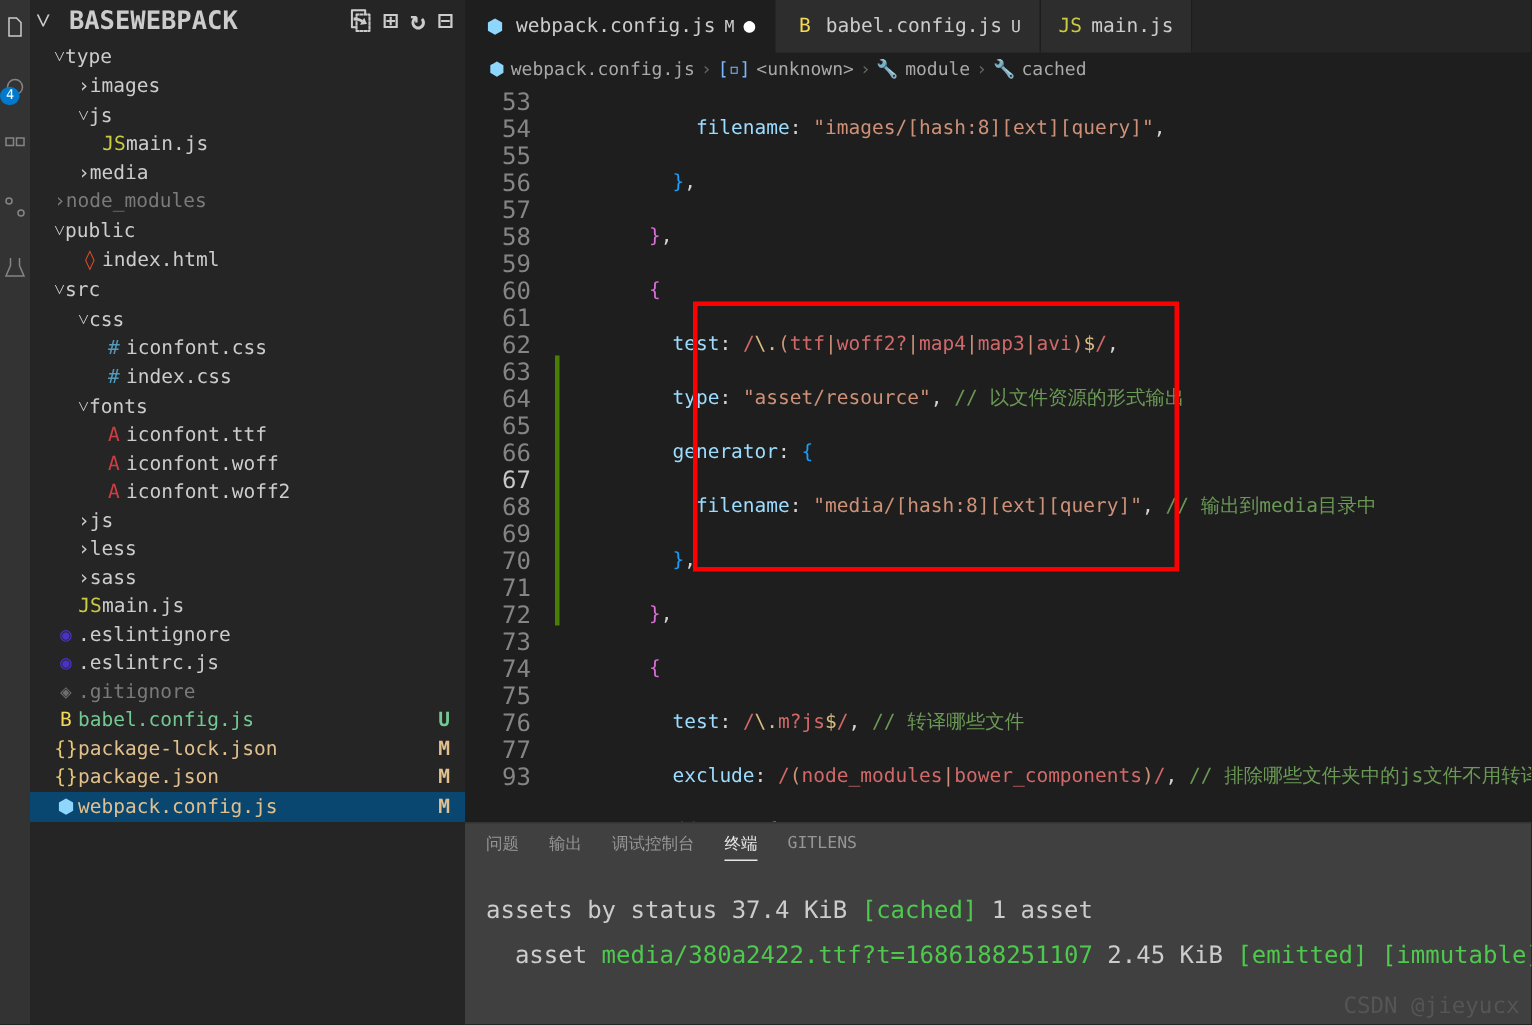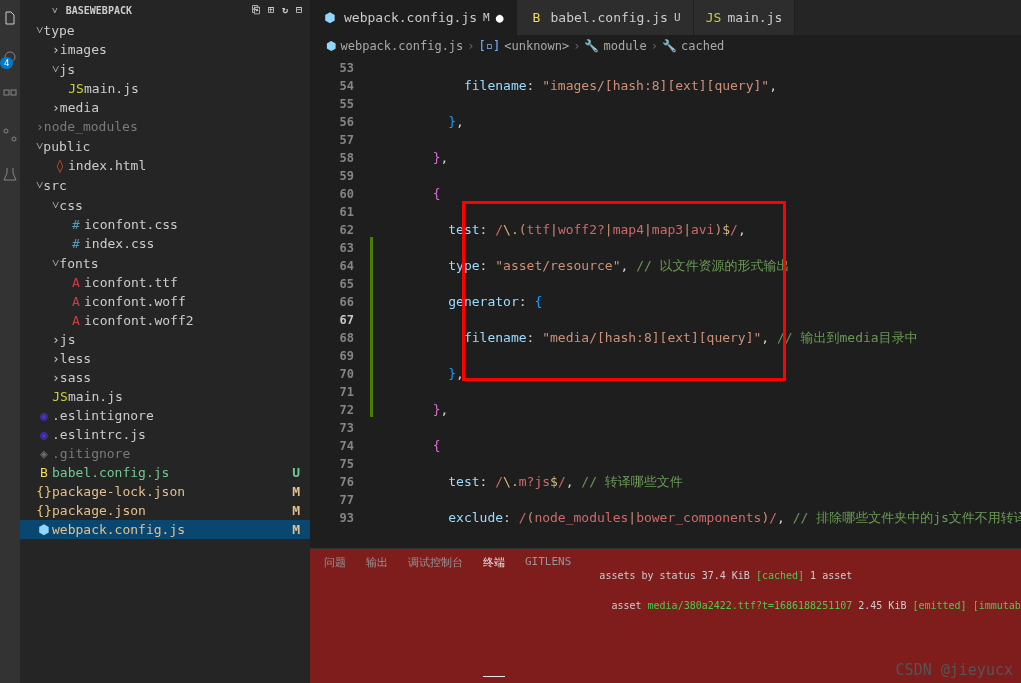--- a/index.html
+++ b/index.html
@@ -6,21 +6,21 @@
 body { font-family: "Consolas", "Microsoft YaHei", monospace; font-size: 13px; background: #1e1e1e; color: #cccccc; overflow: hidden; width: 1021px; height: 683px; }
 .app { display: flex; height: 683px; }
 .activity-bar { width: 20px; background: #333333; display: flex; flex-direction: column; align-items: center; padding-top: 10px; gap: 20px; }
 .activity-bar svg { width: 16px; height: 16px; fill: #858585; }
 .badge { background: #007acc; color: white; border-radius: 8px; font-size: 9px; padding: 1px 4px; position: absolute; }
 
 .sidebar { width: 290px; background: #252526; display: flex; flex-direction: column; }
 .sidebar-header { display: flex; justify-content: space-between; align-items: center; padding: 8px 12px; font-size: 11px; color: #bbbbbb; }
 .sidebar-title { letter-spacing: 0.5px; }
 .sidebar-actions { display: flex; gap: 10px; color: #cccccc; }
-.workspace-header { display: flex; justify-content: space-between; align-items: center; padding: 4px 8px 4px 4px; font-size: 10px; font-weight: bold; margin-left: 28px; }
+.workspace-header { display: flex; justify-content: space-between; align-items: center; padding: 4px 8px 4px 4px; font-size: 17px; font-weight: bold; }
 .workspace-header .chev { margin-right: 2px; }
 .ws-actions { display: flex; gap: 8px; color: #cccccc; }
 .tree { flex: 1; overflow: auto; }
 .tree-item { display: flex; align-items: center; padding: 2px 0; cursor: pointer; font-size: 13px; color: #cccccc; }
 .tree-item.selected { background: #094771; }
 .tree-item .git { margin-left: auto; margin-right: 10px; font-weight: bold; }
 .git-u { color: #73c991; }
 .git-m { color: #e2c08d; }
 .file-u { color: #73c991 !important; }
 .file-m { color: #e2c08d !important; }
@@ -39,42 +39,42 @@
 .tab { display: flex; align-items: center; padding: 0 12px; background: #2d2d2d; border-right: 1px solid #1e1e1e; gap: 6px; font-size: 13px; }
 .tab.active { background: #1e1e1e; }
 .tab-status { color: #cccccc; font-size: 11px; }
 .breadcrumb { display: flex; align-items: center; padding: 4px 16px; font-size: 12px; color: #a9a9a9; gap: 4px; }
 .breadcrumb .sep { color: #666; }
 .bc-icon { color: #8ed6fb; }
 .bc-icon2 { color: #79b8ff; }
 .bc-wrench { color: #b1b1b1; }
 
 .code-area { flex: 1; display: flex; overflow: hidden; position: relative; }
-.gutter { width: 60px; text-align: right; padding-right: 16px; color: #858585; font-size: 12px; line-height: 18px; padding-top: 2px; user-select: none; font-weight: bold; }
+.gutter { width: 60px; text-align: right; padding-right: 16px; color: #858585; font-size: 16px; line-height: 18px; padding-top: 2px; user-select: none; }
 .gutter .curr { color: #c6c6c6; }
 .code { flex: 1; font-size: 13px; line-height: 18px; white-space: pre; padding-top: 2px; position: relative; overflow: hidden; }
 .ln { height: 18px; }
 .change-bar { position: absolute; left: 60px; width: 3px; background: #487e02; }
 
 .tok-key { color: #9cdcfe; }
 .tok-str { color: #ce9178; }
 .tok-regex { color: #d16969; }
 .tok-regex-grp { color: #ce9178; }
 .tok-regex-esc { color: #d7ba7d; }
 .tok-comment { color: #6a9955; }
 .tok-punct { color: #d4d4d4; }
 .tok-brace-p { color: #da70d6; }
 .tok-brace-b { color: #179fff; }
 
 .highlight-box { position: absolute; border: 3px solid #ff0000; left: 92px; top: 144px; width: 324px; height: 180px; pointer-events: none; z-index: 5; }
 
-.terminal-panel { height: 135px; background: #7f1d1d; border-top: 1px solid #333; display: flex; flex-direction: row; }
+.terminal-panel { height: 135px; background: #404040; border-top: 1px solid #333; display: flex; flex-direction: column; }
 .term-tabs { display: flex; gap: 20px; padding: 6px 14px; font-size: 11px; color: #969696; }
 .term-tabs .active { color: #e7e7e7; border-bottom: 1px solid #e7e7e7; padding-bottom: 3px; }
-.term-content { flex: 1; padding: 4px 14px; font-size: 10px; line-height: 15px; color: #cccccc; white-space: pre; overflow: hidden; }
+.term-content { flex: 1; padding: 4px 14px; font-size: 16px; line-height: 15px; color: #cccccc; white-space: pre; overflow: hidden; }
 .t-green { color: #4ec94e; }
 .watermark { position: absolute; right: 8px; bottom: 4px; color: #555; font-size: 15px; z-index: 20; }
 </style>
 </head>
 <body>
 
 <div class="app">
   <div class="activity-bar">
     <span style="position:relative">
       <svg viewBox="0 0 16 16">

